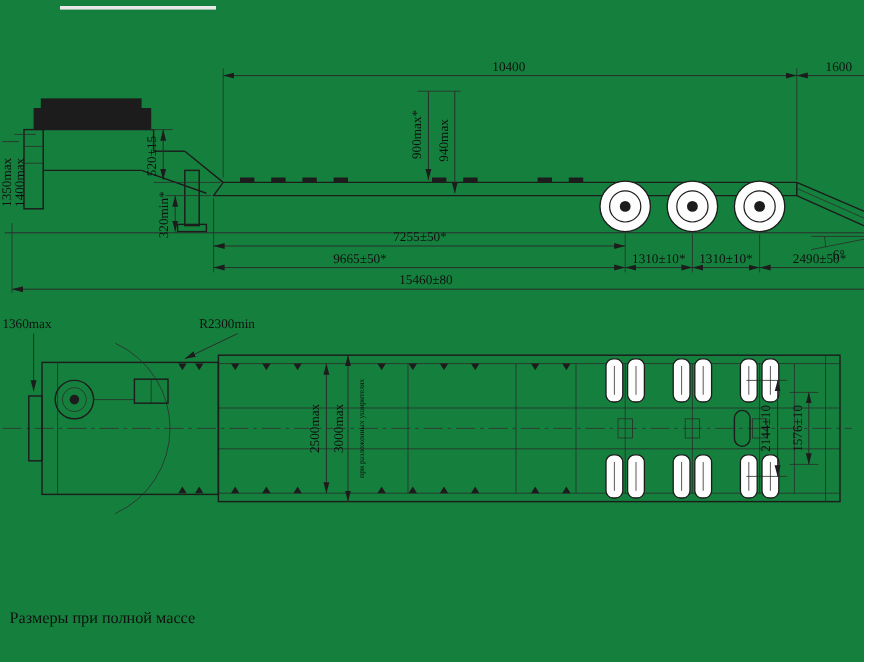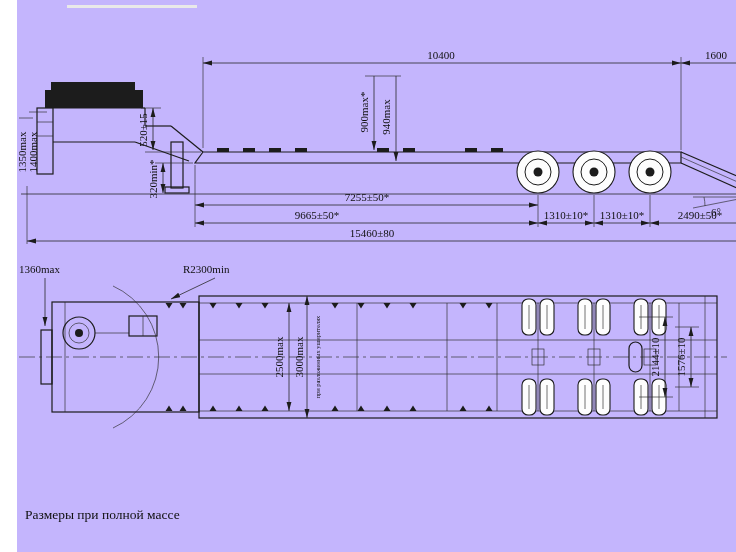--- a/index.html
+++ b/index.html
@@ -1,16 +1,16 @@
 <!DOCTYPE html>
 <html><head>
 <meta charset="utf-8">
 <style>
   html,body{margin:0;padding:0;background:#ffffff;}
-  .sheet{width:720px;height:552px;background:#c4b5fd;position:relative;overflow:hidden;margin-left:17px;}
+  .sheet{width:720px;height:552px;background:#15803d;position:relative;overflow:hidden;}
   svg{display:block;}
   text{font-family:"Liberation Serif",serif;fill:#101010;}
   .dim{font-size:11px;text-anchor:middle;}
   .dimL{font-size:11px;text-anchor:start;}
   .note{font-size:6.4px;text-anchor:middle;}
   .cap{font-size:13.5px;}
   .e{stroke:#2a2a2a;stroke-width:.65;fill:none;}
   .d{stroke:#2a2a2a;stroke-width:.8;fill:none;}
   .o{stroke:#1c1c1c;stroke-width:1.2;fill:none;}
   .o2{stroke:#1c1c1c;stroke-width:1.1;fill:#fdfdfd;}

